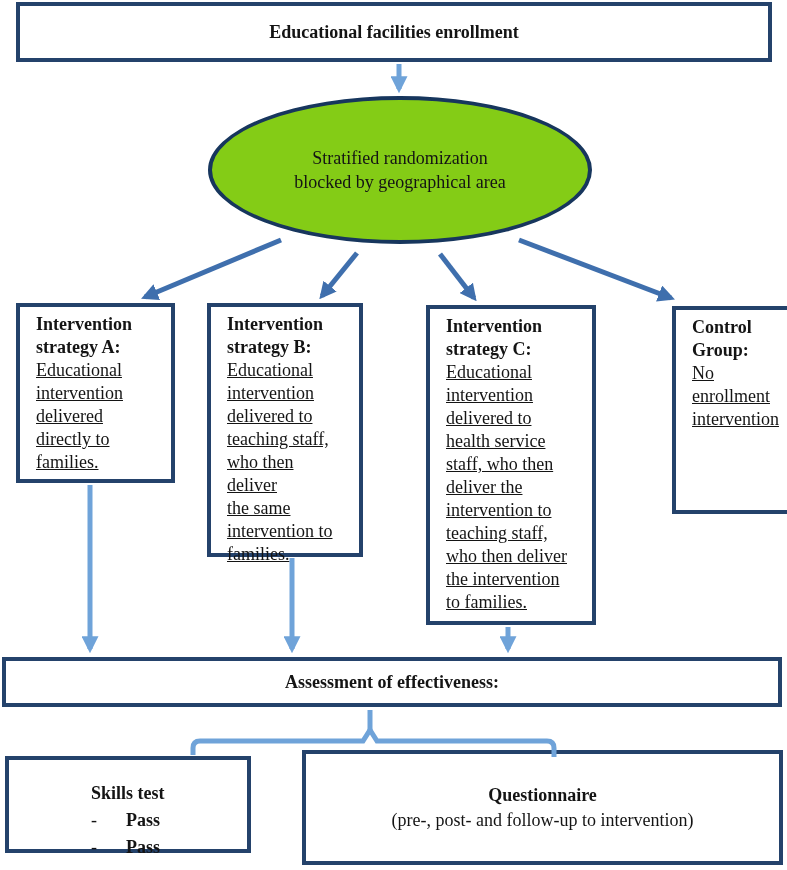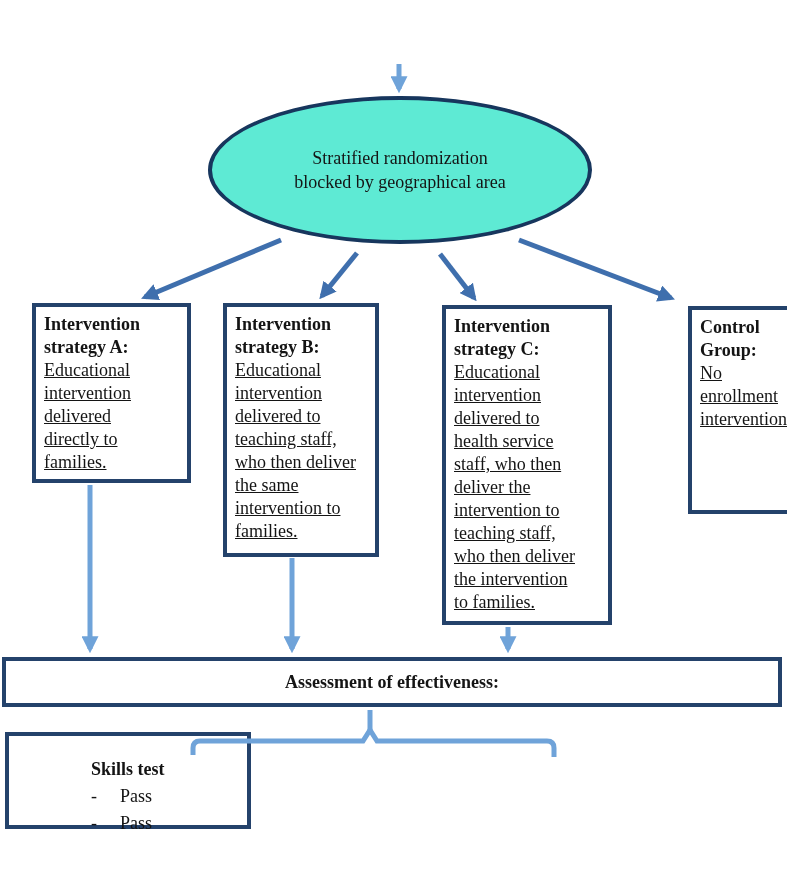--- a/index.html
+++ b/index.html
@@ -20,35 +20,35 @@
   .fill-light{fill:var(--arrow-light);}
   .fill-dark{fill:var(--arrow-dark);}
 
   .box{
     position:absolute;box-sizing:border-box;background:#ffffff;
     border:4px solid var(--box-border);z-index:2;
   }
   .banner{display:flex;align-items:center;justify-content:center;
     font-weight:bold;font-size:18px;text-align:center;}
   .ellipse{
-    position:absolute;box-sizing:border-box;background:#5eead4;z-index:2;
+    position:absolute;box-sizing:border-box;background:#84cc16;z-index:2;
     border:4px solid var(--ellipse-border);border-radius:50%;
     display:flex;align-items:center;justify-content:center;
   }
   .ellipse-text{font-size:18px;line-height:24px;text-align:center;white-space:pre-line;}
 
-  .branch{padding:6px 8px;font-size:18px;line-height:23px;margin-left:16px;}
+  .branch{padding:6px 16px;font-size:18px;line-height:23px;}
   .branch-title{font-weight:bold;white-space:pre-line;}
   .branch-body{white-space:pre-line;text-decoration:underline;}
 
   .skills-content{padding:20px 6px 0 82px;font-size:18px;line-height:27px;}
   .skills-title{font-weight:bold;}
   .skills-item{display:flex;}
   .skills-item .bullet{flex:0 0 auto;}
-  .skills-item .label{margin-left:23px;}
+  .skills-item .label{margin-left:29px;font-weight:bold;}
 
   .quest{display:flex;flex-direction:column;align-items:center;justify-content:center;
     font-size:18px;line-height:25px;text-align:center;}
   .quest-title{font-weight:bold;}
 </style>
 </head>
 <body>
 
 <div class="canvas">
 
@@ -70,20 +70,23 @@
     <line x1="519" y1="240" x2="671" y2="298" class="stroke-dark" marker-end="url(#mD)"></line>
 
     <line x1="90" y1="485" x2="90" y2="649" class="stroke-light" marker-end="url(#mL)"></line>
     <line x1="292" y1="558" x2="292" y2="649" class="stroke-light" marker-end="url(#mL)"></line>
     <line x1="508" y1="627" x2="508" y2="649" class="stroke-light" marker-end="url(#mL)"></line>
 
     <line x1="370" y1="710" x2="370" y2="734" class="stroke-light"></line>
     <path d="M 193,755 L 193,748 Q 193,741 200,741 L 363,741 L 370,730 L 377,741 L 547,741 Q 554,741 554,748 L 554,757" class="stroke-light"></path>
   </svg>
 
+  <div class="box banner" style="left:16px;top:2px;width:756px;height:60px;">
+    <span>Educational facilities enrollment</span>
+  </div>
 
   <div class="ellipse" style="left:208px;top:96px;width:384px;height:148px;">
     <div class="ellipse-text">Stratified randomization
 blocked by geographical area</div>
   </div>
 
   <div class="box branch" style="left:16px;top:303px;width:159px;height:180px;">
     <div class="branch-title">Intervention
 strategy A:</div>
     <div class="branch-body">Educational
@@ -127,28 +130,32 @@
 Group:</div>
     <div class="branch-body">No
 enrollment
 intervention</div>
   </div>
 
   <div class="box banner" style="left:2px;top:657px;width:780px;height:50px;">
     <span>Assessment of effectiveness:</span>
   </div>
 
-  <div class="box" style="left:5px;top:732px;width:246px;height:97px;">
+  <div class="box" style="left:5px;top:756px;width:246px;height:97px;">
     <div class="skills-content">
       <div class="skills-title">Skills test</div>
       <div class="skills-item">
         <span class="bullet">-</span>
         <span class="label">Pass</span>
       </div>
       <div class="skills-item">
         <span class="bullet">-</span>
         <span class="label">Pass</span>
       </div>
     </div>
   </div>
 
+  <div class="box quest" style="left:302px;top:750px;width:481px;height:115px;">
+    <div class="quest-title">Questionnaire</div>
+    <div class="quest-sub">(pre-, post- and follow-up to intervention)</div>
+  </div>
 
 </div>
 
 </body></html>

